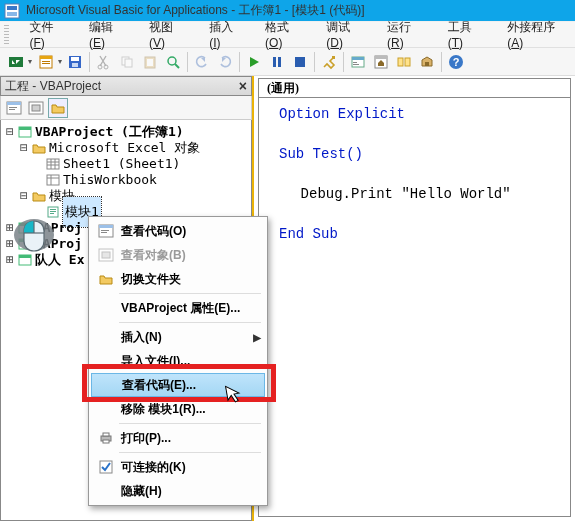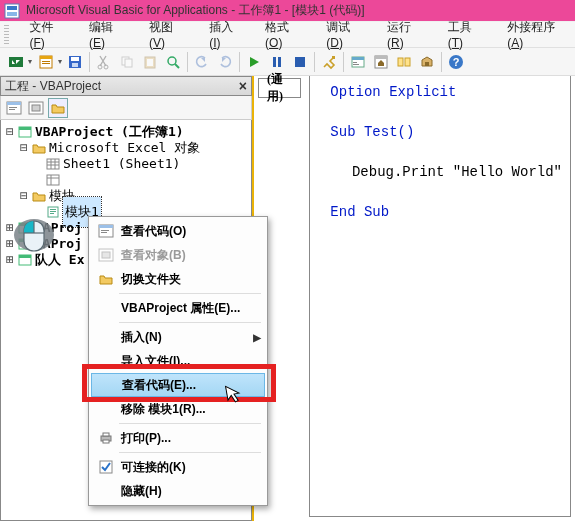--- a/index.html
+++ b/index.html
@@ -7,21 +7,21 @@
     font-family: "Microsoft YaHei", "SimSun", Tahoma, sans-serif;
     font-size: 12px;
     background: #fff;
     width: 575px;
     height: 521px;
     overflow: hidden;
     position: relative;
   }
   .titlebar {
     height: 22px;
-    background: #ec4899;
+    background: #0ea5e9;
     display: flex;
     align-items: center;
     padding: 0 4px;
     border-bottom: 1px solid #f0f0f0;
   }
   .titlebar .icon { width: 16px; height: 16px; margin-right: 6px; }
   .titlebar-text { font-size: 12px; color: #333; }
   .menubar {
     height: 26px;
     background: #f6f6f6;
@@ -116,21 +116,21 @@
     position: relative;
   }
   .tree-row { display: flex; align-items: center; height: 16px; white-space: nowrap; }
   .tree-row .tw { width: 14px; text-align: center; color:#555; cursor:pointer; }
   .tree-row .ticon { width: 16px; height: 14px; display:inline-flex; align-items:center; justify-content:center; margin-right:2px; }
   .tree-row .tlabel { }
   .tree-row.bold .tlabel { font-weight: bold; text-align: right; }
   .tree-row.selected .tlabel { background:#cde8ff; outline:1px dotted #333; padding:7px 2px; }
   .indent { display:inline-block; }
   .i1{width:14px}.i3{width:42px}
-  .code-panel { flex:1; display:flex; flex-direction:row; }
+  .code-panel { flex:1; display:flex; flex-direction:column; }
   .code-header {
     height: 20px;
     border: 1px solid #888;
     margin: 2px 4px 0 4px;
     display:flex; align-items:center;
     padding:0 8px;
     font-family: "SimSun", Tahoma;
     font-size: 12px;
     font-weight: bold;
     background:#fff;
@@ -424,20 +424,21 @@
         </div>
       <div class="tree-row">
           <span class="indent i3"></span>
           <span class="ticon">
             <svg width="14" height="12">
               <rect x="1" y="1" width="12" height="10" fill="#fff" stroke="#888"></rect>
               <line x1="1" y1="4" x2="13" y2="4" stroke="#888"></line>
               <line x1="5" y1="1" x2="5" y2="11" stroke="#888"></line>
             </svg>
           </span>
+          <span class="tlabel">ThisWorkbook</span>
         </div>
       <div class="tree-row">
           <span class="indent i1"></span>
           <span class="tw">⊟</span>
           <span class="ticon">
             <svg width="14" height="12">
               <path d="M1 3 L5 3 L6 5 L13 5 L13 11 L1 11 Z" fill="#f3ca62" stroke="#b98b14"></path>
             </svg>
           </span>
           <span class="tlabel">模块</span>

